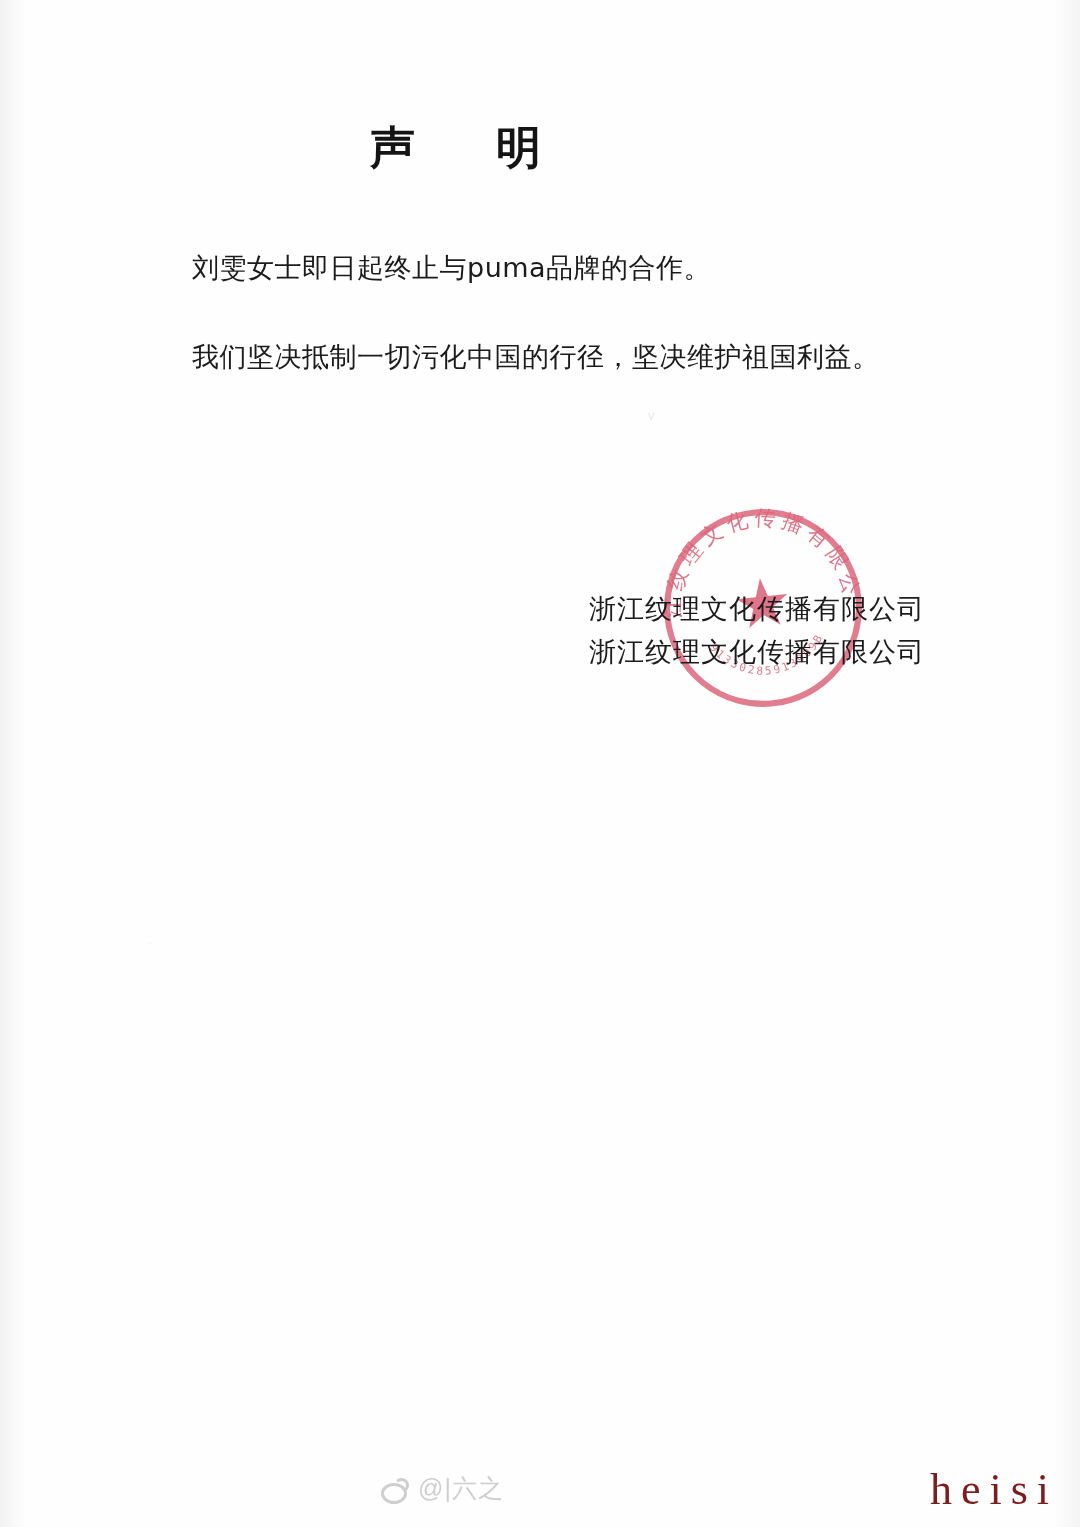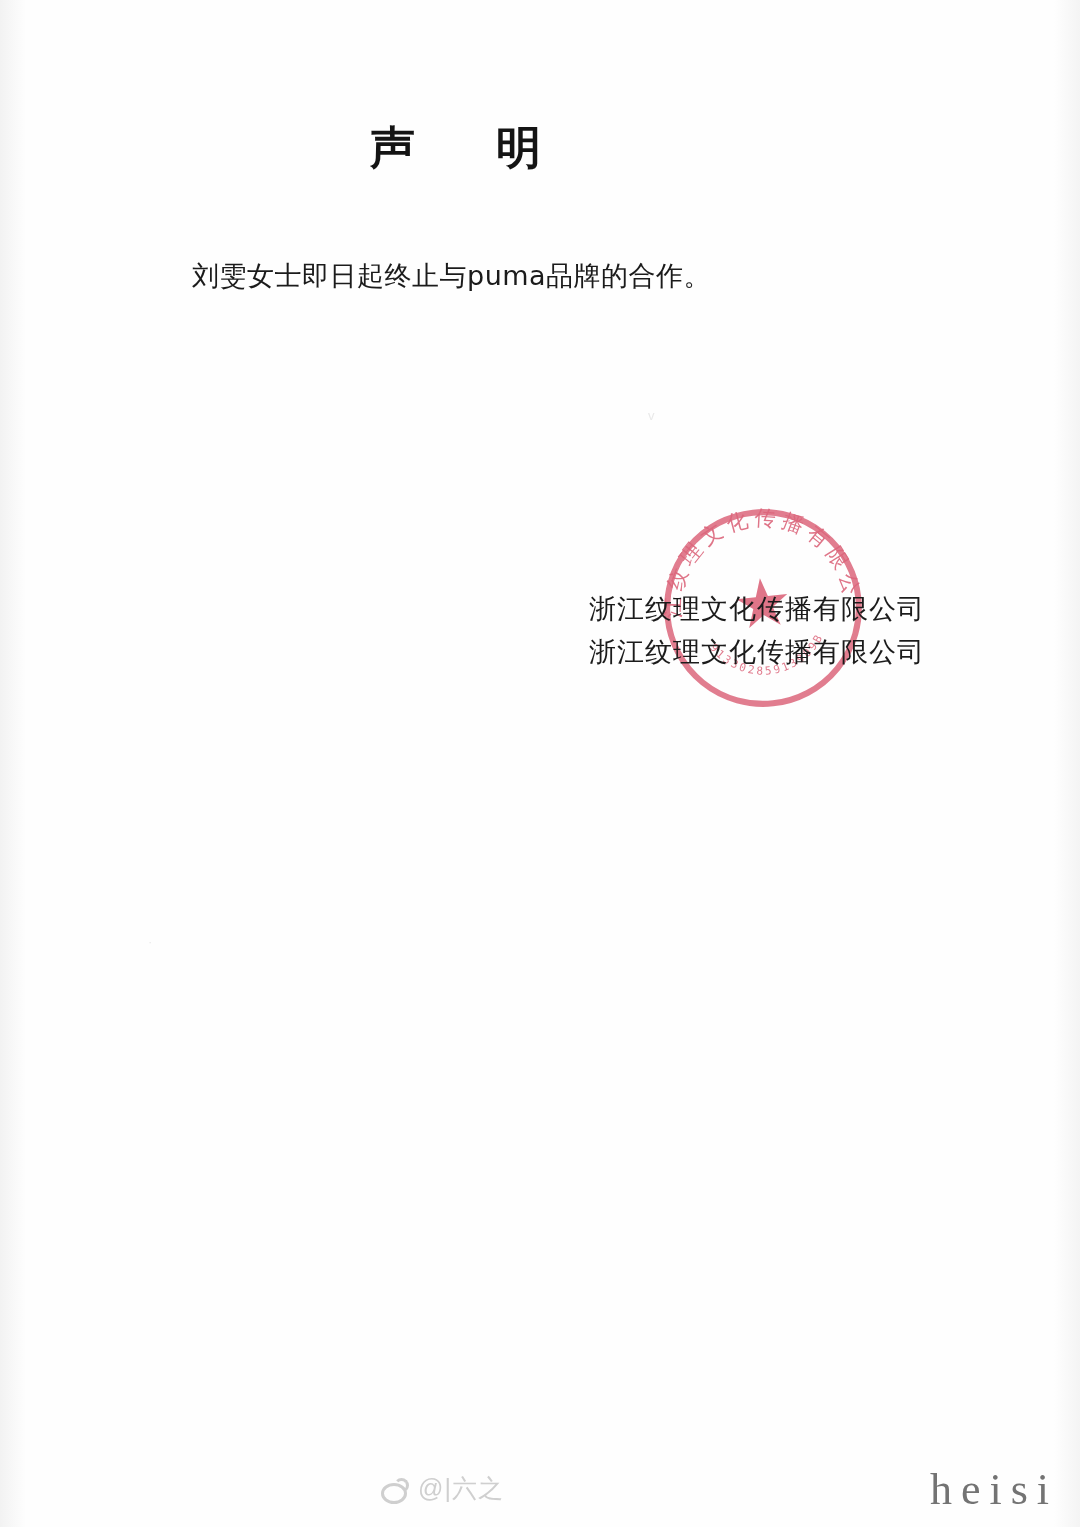--- a/index.html
+++ b/index.html
@@ -58,21 +58,21 @@
     position: absolute;
     top: 248px;
     left: 192px;
     width: 760px;
   }
 
   .para {
     font-size: 27px;
     line-height: 1.45;
     color: #1b1b1b;
-    margin: 8px 0 50px 0;
+    margin: 0 0 50px 0;
     letter-spacing: 0.5px;
     font-family: "DejaVu Sans", "Liberation Sans", sans-serif;
   }
 
   .signature {
     position: absolute;
     top: 588px;
     right: 155px;
     text-align: right;
     z-index: 3;
@@ -138,21 +138,21 @@
     border-left-color: transparent;
     border-bottom-color: transparent;
   }
 
   .brand-watermark {
     position: absolute;
     right: 22px;
     bottom: 12px;
     font-size: 44px;
     letter-spacing: 9px;
-    color: #737373;
+    color: #7f1d1d;
     font-family: "Liberation Serif", "DejaVu Serif", serif;
   }
 
   .faint-mark {
     position: absolute;
     color: #e9e9e9;
     font-size: 13px;
     user-select: none;
   }
   .faint-mark.m1 { top: 408px; left: 648px; }
@@ -160,20 +160,21 @@
 </style>
 </head>
 <body>
 
 <div class="page">
 
   <div class="doc-title">声　明</div>
 
   <div class="body-block">
     <p class="para">刘雯女士即日起终止与puma品牌的合作。</p>
+    <p class="para">我们坚决抵制一切污化中国的行径，坚决维护祖国利益。</p>
   </div>
 
   <div class="faint-mark m1">v</div>
   <div class="faint-mark m2">·</div>
 
   <div class="stamp">
     <svg viewBox="0 0 220 220" xmlns="http://www.w3.org/2000/svg">
       <defs>
         <path id="arcTop" d="M 28,110 A 82,82 0 0 1 192,110"></path>
         <path id="arcBottom" d="M 44,110 A 66,66 0 0 0 176,110"></path>

